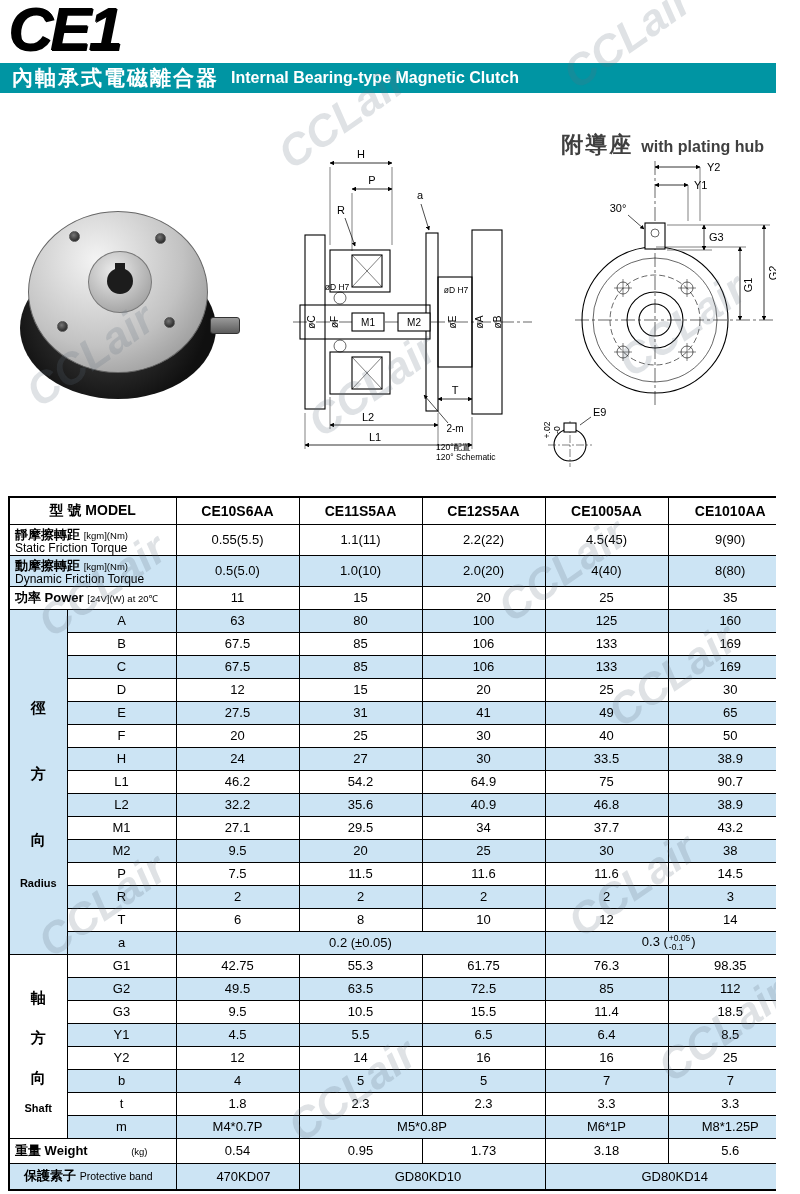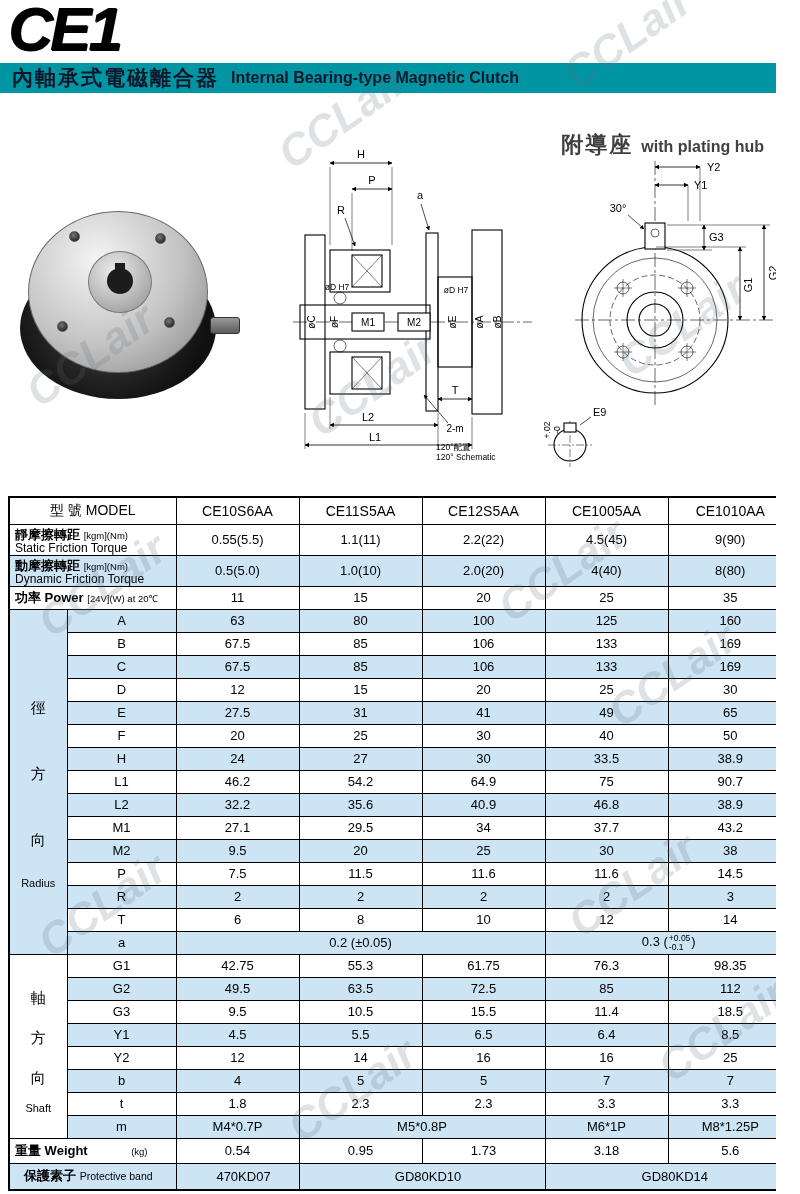--- a/index.html
+++ b/index.html
@@ -10,21 +10,21 @@
   }
   
   .logo {
     position:absolute; left:8px; top:-2px; font-size:62px; line-height:62px;
     font-weight:900; font-style:italic; letter-spacing:-3px; color:#000;
     text-shadow:1px 1px 0 #000;
   }
   .banner {
     position:absolute; left:0; top:63px; width:800px; height:30px;
     background:#0095a3; display:flex; align-items:center; gap:12px;
-    padding-left:12px; color:#0f172a;
+    padding-left:12px; color:#ffffff;
   }
   .banner .zh { font-size:21px; font-weight:bold; letter-spacing:2px; }
   .banner .en { font-size:16px; font-weight:bold; }
   .sub {
     position:absolute; top:96px; right:12px; color:#404040;
     display:flex; align-items:baseline; gap:8px;
   }
   .sub .zh { font-size:22px; font-weight:bold; letter-spacing:2px; }
   .sub .en { font-size:16px; font-weight:bold;margin-top:42px; }
   
@@ -65,32 +65,32 @@
   .cl  { stroke:#000; stroke-width:0.6; fill:none; stroke-dasharray:14 3 3 3; }
   .cl2 { stroke:#000; stroke-width:0.5; fill:none; stroke-dasharray:8 2 2 2; }
   .dash { stroke-dasharray:6 3; }
   
   .spec { position:absolute; left:8px; top:496px; width:784px;
     border-collapse:collapse; table-layout:fixed; border:2px solid #000; z-index:2; }
   .spec td { border:1px solid #000; text-align:center; vertical-align:middle;
     font-size:13px; height:23px; padding:0 2px; background:#fff; }
   .spec tr.blue td { background:#cce4f4; }
   .spec td.group { background:#fff; }
-  .spec tr.model td { font-weight:normal; font-size:14px; height:27px; }
+  .spec tr.model td { font-weight:bold; font-size:14px; height:27px; }
   .spec tr.h31 td { height:31px; }
   .spec tr.h25 td { height:25px; }
   .spec tr.h27 td { height:27px;padding-left:14px; }
   td.lab { text-align:left; padding-left:5px; }
   .lab .zh { font-size:13px; font-weight:bold; }
   .lab .unit { font-size:9.5px; }
   .lab .en2 { font-size:10.5px; }
   .lab-line2 { font-size:12px; line-height:10px; }
   .lab-line1 { line-height:15px; }
   td.key { font-size:13px; }
-  .gwrap { display:flex; flex-direction:column; align-items:center; justify-content:center; }
+  .gwrap { display:flex; flex-direction:column; align-items:center; justify-content:center;font-weight:bold; }
   .gzh { width:18px; word-break:break-all; font-size:15px; text-align:center; }
   .gzh-r { line-height:66px; }
   .gzh-s { line-height:40px; }
   .gen { font-size:11px; margin-top:4px; }
   .stack { display:inline-flex; flex-direction:column; font-size:8.5px;
     line-height:8.5px; vertical-align:middle; text-align:left; margin:0 1px; }
   .wcell { display:flex; justify-content:space-between; padding-right:26px; align-items:baseline; }
 </style>
 </head>
 <body>

